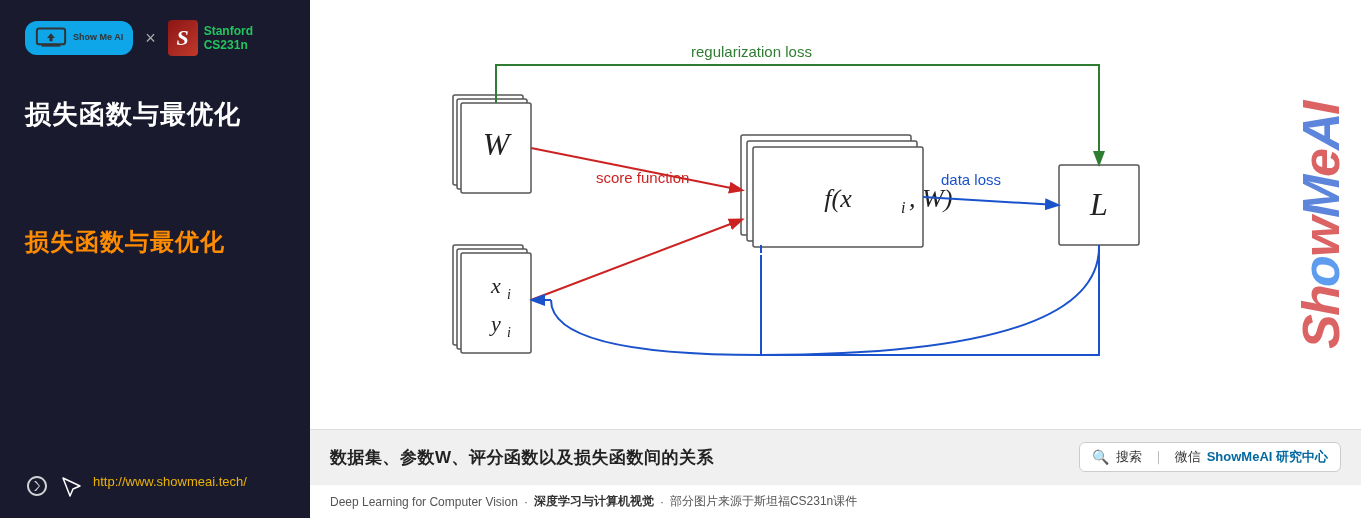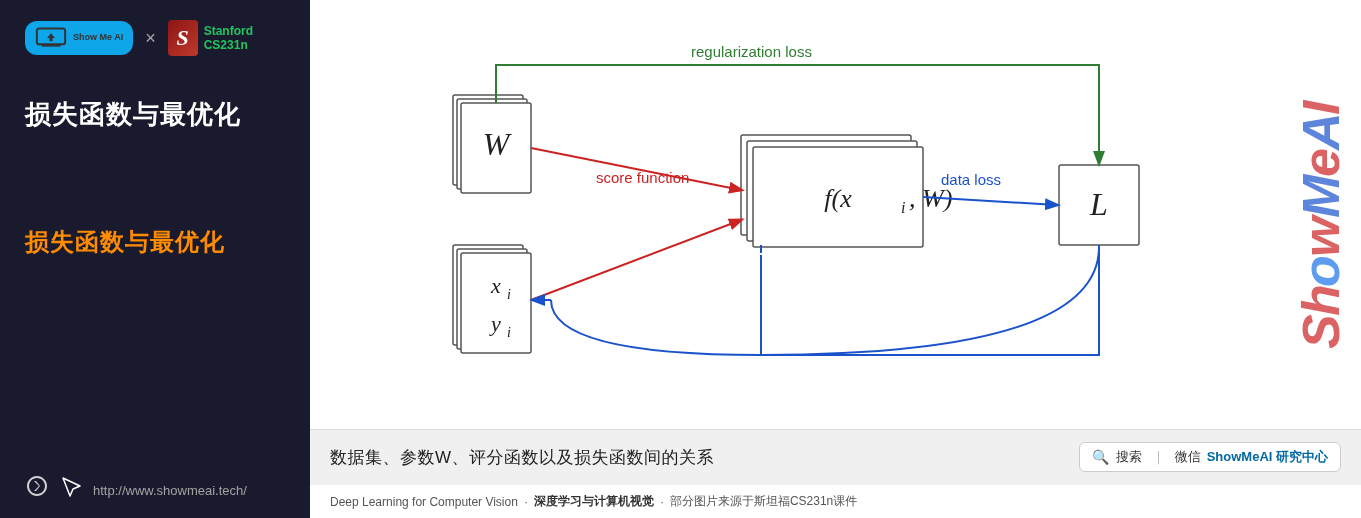--- a/index.html
+++ b/index.html
@@ -106,23 +106,23 @@
     .section-title {
       color: #ff8c00;
       font-size: 24px;
       font-weight: bold;
       letter-spacing: 1px;
       margin-bottom: auto;
     }
 
     .website-link {
       display: flex;
-      align-items: flex-end;
+      align-items: flex-start;
       gap: 10px;
-      color: #a3a3a3;
+      color: #eab308;
       font-size: 13px;
       margin-top: auto;
       padding-top: 20px;
     }
 
     .arrow-icon {
       width: 24px;
       height: 24px;
     }
 
@@ -186,21 +186,21 @@
       padding: 10px 20px;
       display: flex;
       align-items: center;
       justify-content: space-between;
       border-top: 1px solid #ddd;
       min-height: 55px;
     }
 
     .caption-text {
       font-size: 17px;
-      font-weight: normal;
+      font-weight: bold;
       color: #222;
       letter-spacing: 0.5px;
     }
 
     .search-badge {
       display: flex;
       align-items: center;
       gap: 6px;
       background: white;
       border: 1px solid #ccc;

